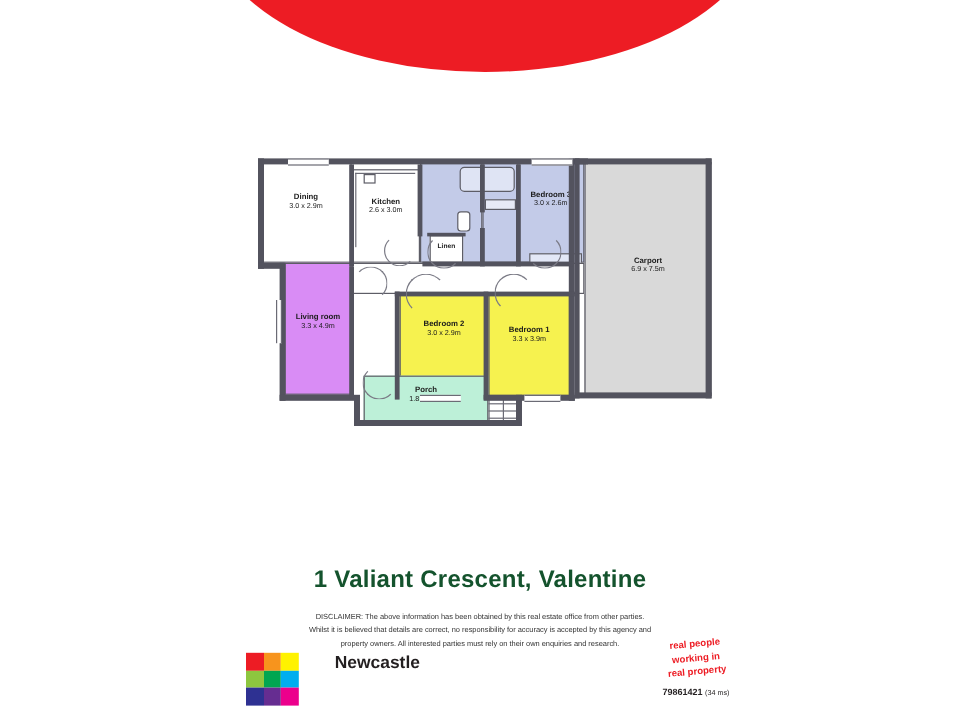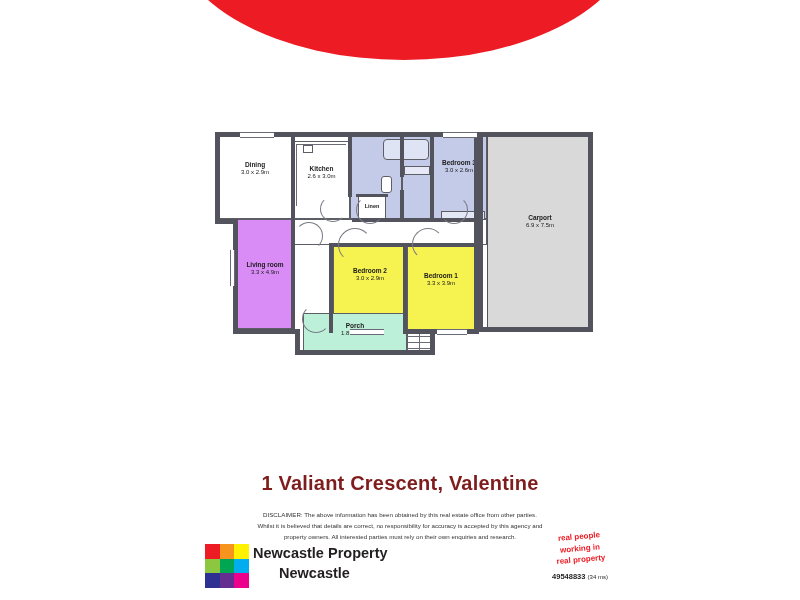--- a/index.html
+++ b/index.html
@@ -64,21 +64,21 @@
 
   
   #title {
     position: absolute;
     left: 0;
     top: 472px;
     width: 800px;
     text-align: center;
     font-size: 20px;
     font-weight: 700;
-    color: #7f1d1d;
+    color: #14532d;
     letter-spacing: 0.2px;
   }
   #disclaimer {
     position: absolute;
     left: 0;
     top: 510px;
     width: 800px;
     text-align: center;
     font-size: 6.2px;
     color: #333333;
@@ -287,29 +287,28 @@
         <i style="background:#f7941d"></i>
         <i style="background:#fff200"></i>
       <i style="background:#8dc63f"></i>
         <i style="background:#00a651"></i>
         <i style="background:#00aeef"></i>
       <i style="background:#2e3192"></i>
         <i style="background:#662d91"></i>
         <i style="background:#ec008c"></i>
     </div>
     <div id="logo-text">
-      <span class="l1">Newcastle Property</span>
       <span class="l2">Newcastle</span>
     </div>
   </div>
 
   <div id="tagline">
     <div>real people</div>
     <div>working in</div>
     <div>real property</div>
   </div>
 
   <div id="refno">
-    <span>49548833</span>
+    <span>79861421</span>
     <span class="sq">(34 ms)</span>
   </div>
 
 </div>
 
 </body></html>

